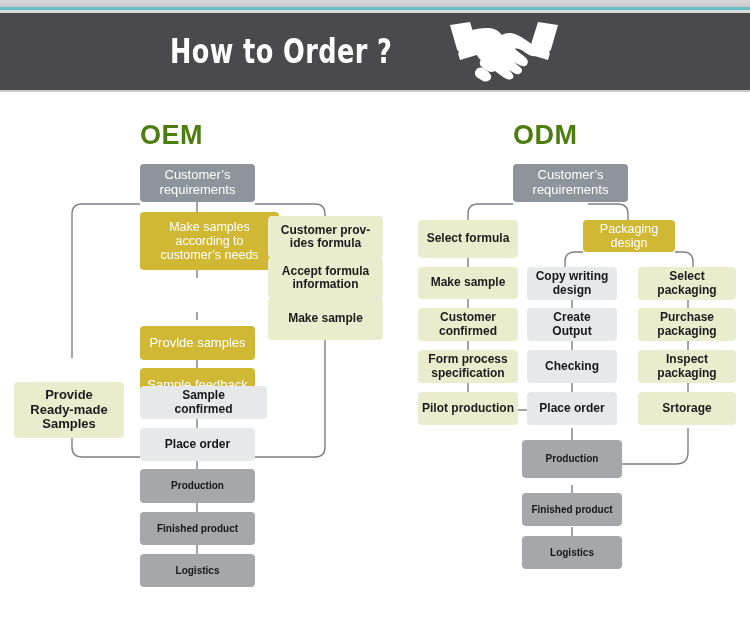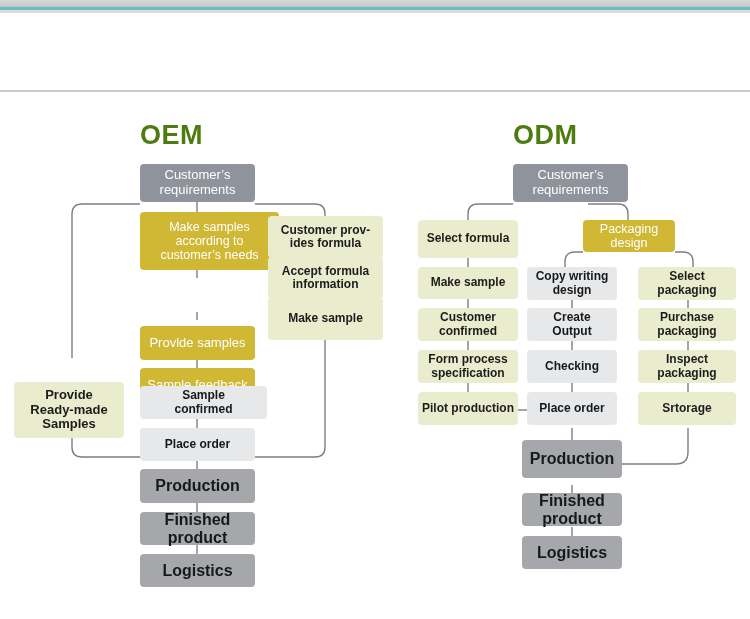--- a/index.html
+++ b/index.html
@@ -129,21 +129,21 @@
     font-weight: bold;
   }
   .n-grey-dark {
     background: #8f939c;
     color: #ffffff;
     font-size: 13px;
   }
   .n-grey-mid {
     background: #a5a7aa;
     color: #17181a;
-    font-size: 16px;
+    font-size: 10px;
     font-weight: bold;
   }
   .n-grey-light {
     background: #e7e8e9;
     color: #17181a;
     font-size: 12px;
     font-weight: bold;
   }
   .n-big {
     font-size: 13px;
@@ -152,20 +152,41 @@
 </style>
 </head>
 <body>
 
 <div id="page">
 
   <div class="top-strip"></div>
   <div class="teal-line"></div>
   <div class="below-teal"></div>
 
+  <div class="banner">
+    <div class="banner-inner">
+      <div class="banner-title">How to Order ?</div>
+      <svg class="handshake" viewBox="0 0 120 62">
+        <g fill="#ffffff">
+          <path d="M6 4 L26 1 L36 33 L16 39 Z"></path>
+          <circle cx="13" cy="31" r="1.8" fill="#4a4a4d"></circle>
+          <path d="M114 4 L94 1 L84 33 L104 39 Z"></path>
+          <circle cx="107" cy="31" r="1.8" fill="#4a4a4d"></circle>
+          <path d="M28 9 C36 7 44 6 50 8 C54 9.5 56 12 58 14 C61 12 66 11 71 13 C78 16 86 21 92 27
+                   C95 30 94 34 91 35 C88 36 83 33 79 30 C76 28 73 27 71 28
+                   C74 31 79 34 82 37 C85 40 84 44 81 45 C78 46 73 43 69 40
+                   C72 43 75 45 77 47 C79 49 78 52 75 53 C72 54 68 51 64 48
+                   C66 50 68 52 69 54 C70 56 69 58 66 58.5 C63 59 59 56 55 53
+                   L40 42 C36 39 33 35 31 31 C29 27 27 22 26 17 Z"></path>
+          <path d="M48 40 C45 37 41 36 38 38 C35 40 35 44 38 46 L44 50 C47 52 51 51 53 48 C55 45 51 42 48 40 Z"></path>
+          <path d="M41 48 C38 46 34 46 32 49 C30 52 31 55 34 57 L39 60 C42 61.5 46 60 47 57 C48 54 44 50 41 48 Z"></path>
+        </g>
+      </svg>
+    </div>
+  </div>
   <div class="banner-bottom-line"></div>
 
   <div class="canvas">
 
     <svg class="connectors" viewBox="0 0 750 527">
       <g stroke="#7d7f82" stroke-width="1.4" fill="none">
 
         <path d="M197,110 L197,120"></path>
 
         <path d="M140,112 L82,112 Q72,112 72,122 L72,266"></path>

